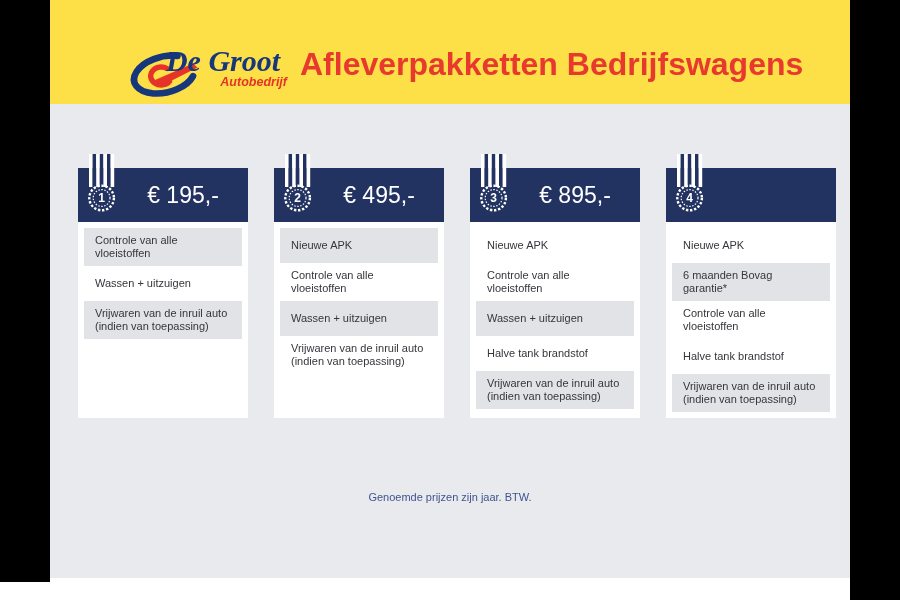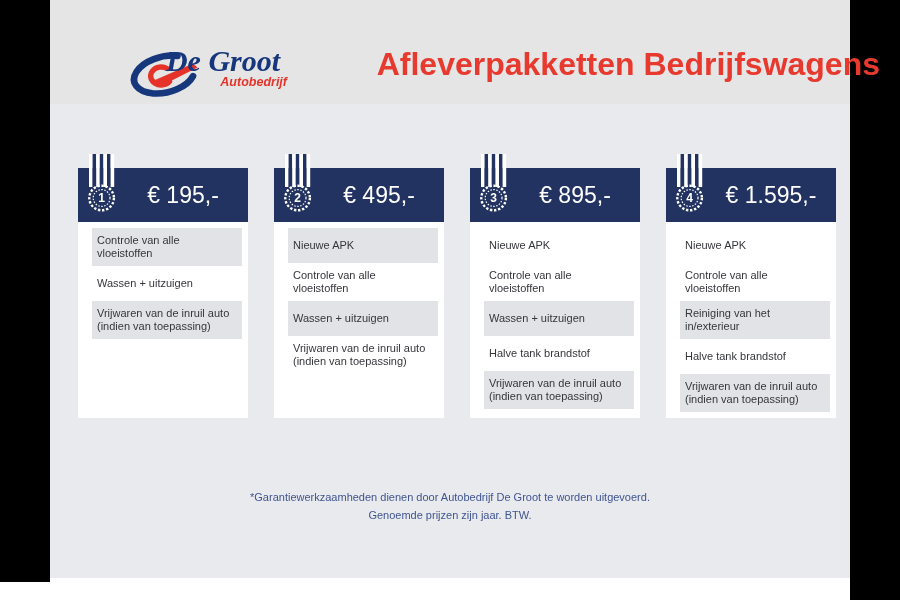--- a/index.html
+++ b/index.html
@@ -14,23 +14,23 @@
     --website-navy:#25397b;
   }
   html,body{margin:0;padding:0;}
   body{
     width:900px;height:600px;position:relative;overflow:hidden;
     background:#ffffff;font-family:"Liberation Sans", sans-serif;
   }
   .bar-left{position:absolute;left:0;top:0;width:50px;height:582px;background:#000;}
   .bar-right{position:absolute;right:0;top:0;width:50px;height:600px;background:#000;}
 
-  .top-band{position:absolute;left:50px;top:0;width:800px;height:104px;background:#e5e5e5;}
+  .top-band{position:absolute;left:50px;top:0;width:800px;height:104px;background:#fde047;}
   .page-title{
-    position:absolute;left:250px;top:46px;width:580px;text-align:right;
+    position:absolute;left:250px;top:46px;width:580px;text-align:left;
     font-size:32px;font-weight:600;color:var(--red);letter-spacing:0;
   }
   .logo{position:absolute;left:76px;top:32px;}
 
   .panel{position:absolute;left:50px;top:104px;width:800px;height:474px;background:var(--panel);}
 
   .cards{position:absolute;left:78px;top:168px;display:flex;gap:26px;}
   .card{width:170px;background:#fff;padding-bottom:6px;}
   .card-header{
     position:relative;height:54px;background:var(--navy);
@@ -40,22 +40,22 @@
   .stripe-w{fill:#fff;}
   .stripe-n{fill:var(--navy);}
   .ring-outer{fill:none;stroke:#fff;stroke-width:2.4;stroke-dasharray:2.4 1.7;}
   .ring-inner{fill:none;stroke:#fff;stroke-width:1.2;stroke-dasharray:1.5 1.5;}
   .medal-num{fill:#fff;font-family:"Liberation Sans",sans-serif;font-weight:bold;font-size:12px;}
   .price{color:#fff;font-size:23px;font-weight:normal;white-space:nowrap;}
 
   .card-items{padding:6px 6px 0 6px;}
   .row{
     min-height:35px;display:flex;align-items:center;
-    padding:6px 5px;box-sizing:border-box;
-    font-size:11px;line-height:13px;color:var(--item-text);margin-left:8px;
+    padding:6px 11px;box-sizing:border-box;
+    font-size:11px;line-height:13px;color:var(--item-text);
   }
   .row.g{background:var(--row-gray);}
   .row.w{background:#fff;}
 
   .footnotes{
     position:absolute;left:50px;top:489px;width:800px;text-align:center;
     font-size:11px;line-height:17.5px;color:var(--footnote-blue);
   }
   .website{
     position:absolute;left:50px;top:553px;width:800px;text-align:center;
@@ -167,33 +167,31 @@
           <rect class="stripe-n" x="9.6" y="0" width="3.6" height="33"></rect>
         <rect class="stripe-w" x="13.2" y="0" width="3.6" height="33"></rect>
           <rect class="stripe-n" x="16.8" y="0" width="3.6" height="33"></rect>
         <rect class="stripe-w" x="20.4" y="0" width="3.6" height="33"></rect>
           <rect class="stripe-n" x="24" y="0" width="3.6" height="33"></rect>
         <rect class="stripe-w" x="27.6" y="0" width="3.6" height="33"></rect>
         <circle class="ring-outer" cx="18.6" cy="44" r="12.3"></circle>
         <circle class="ring-inner" cx="18.6" cy="44" r="8.4"></circle>
         <text class="medal-num" x="18.6" y="48.3" text-anchor="middle">4</text>
       </svg>
-      <div class="price">€ 1.595,-</div>
     </div>
     <div class="card-items">
       <div class="row w">Nieuwe APK</div>
+      <div class="row g">6 maanden Bovag garantie*</div>
       <div class="row w">Controle van alle vloeistoffen</div>
-      <div class="row g">Reiniging van het in/exterieur</div>
       <div class="row w">Halve tank brandstof</div>
       <div class="row g">Vrijwaren van de inruil auto (indien van toepassing)</div>
     </div>
   </div>
 
 </div>
 
 <div class="footnotes">
-  <div>*Garantiewerkzaamheden dienen door Autobedrijf De Groot te worden uitgevoerd.</div>
   <div>Genoemde prijzen zijn jaar. BTW.</div>
 </div>
 
 <div class="website">www.autodegroot.nl</div>
 
 <div class="bottom-band"></div>
 
 </body></html>

